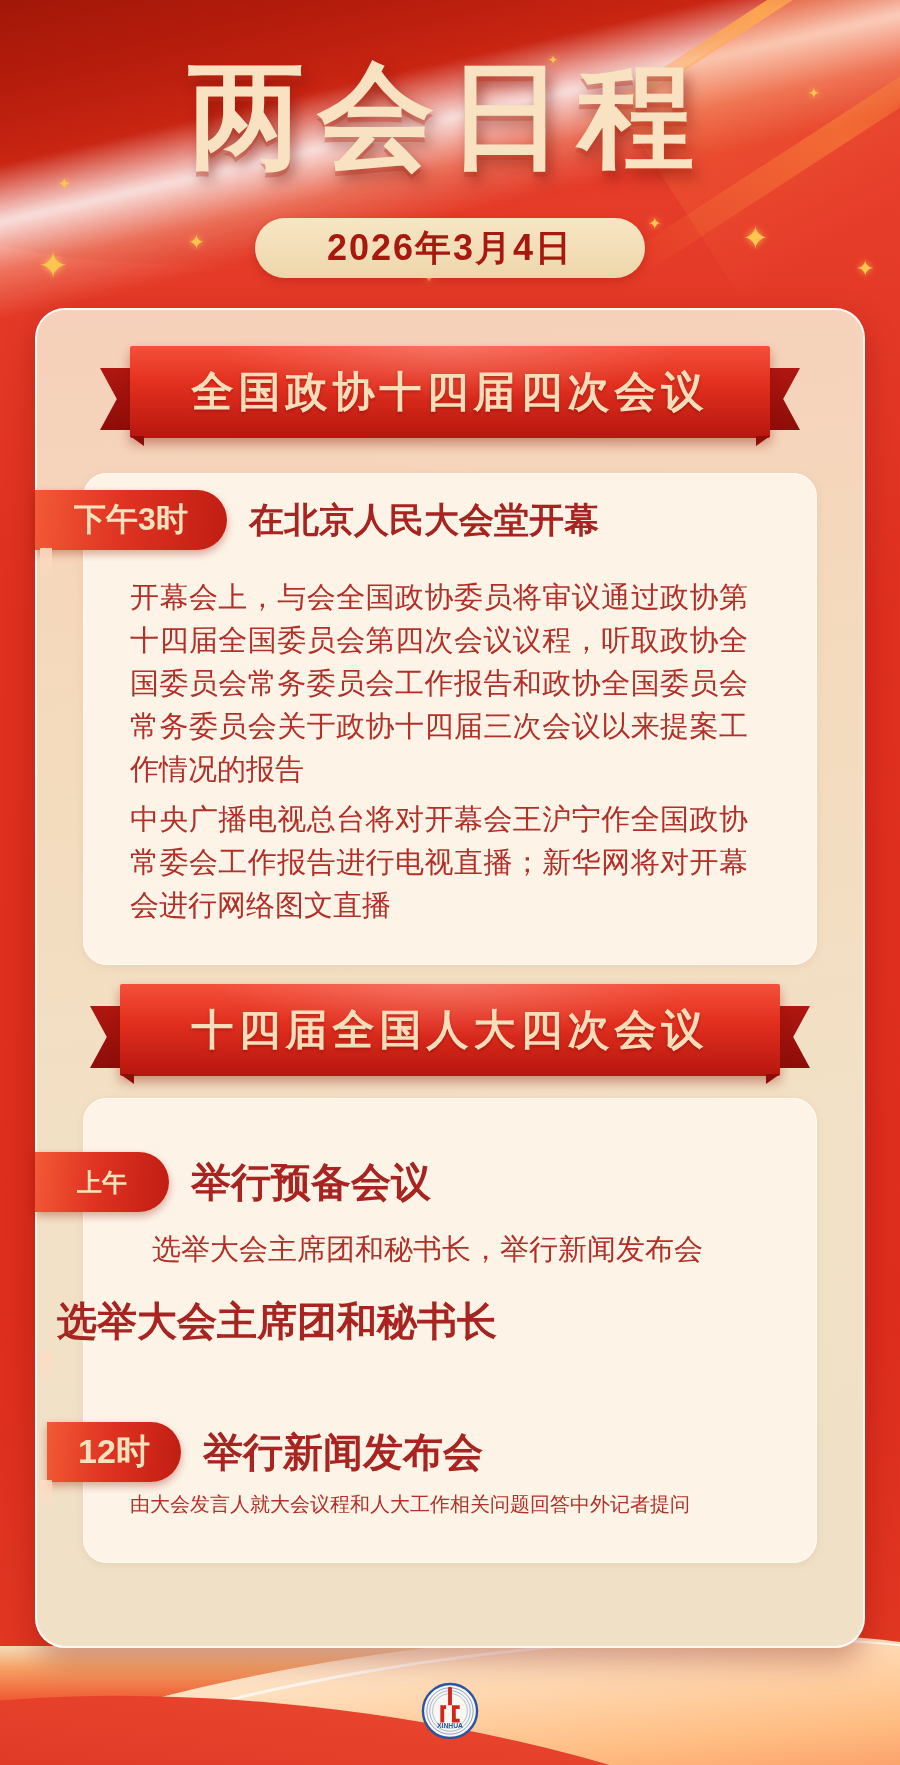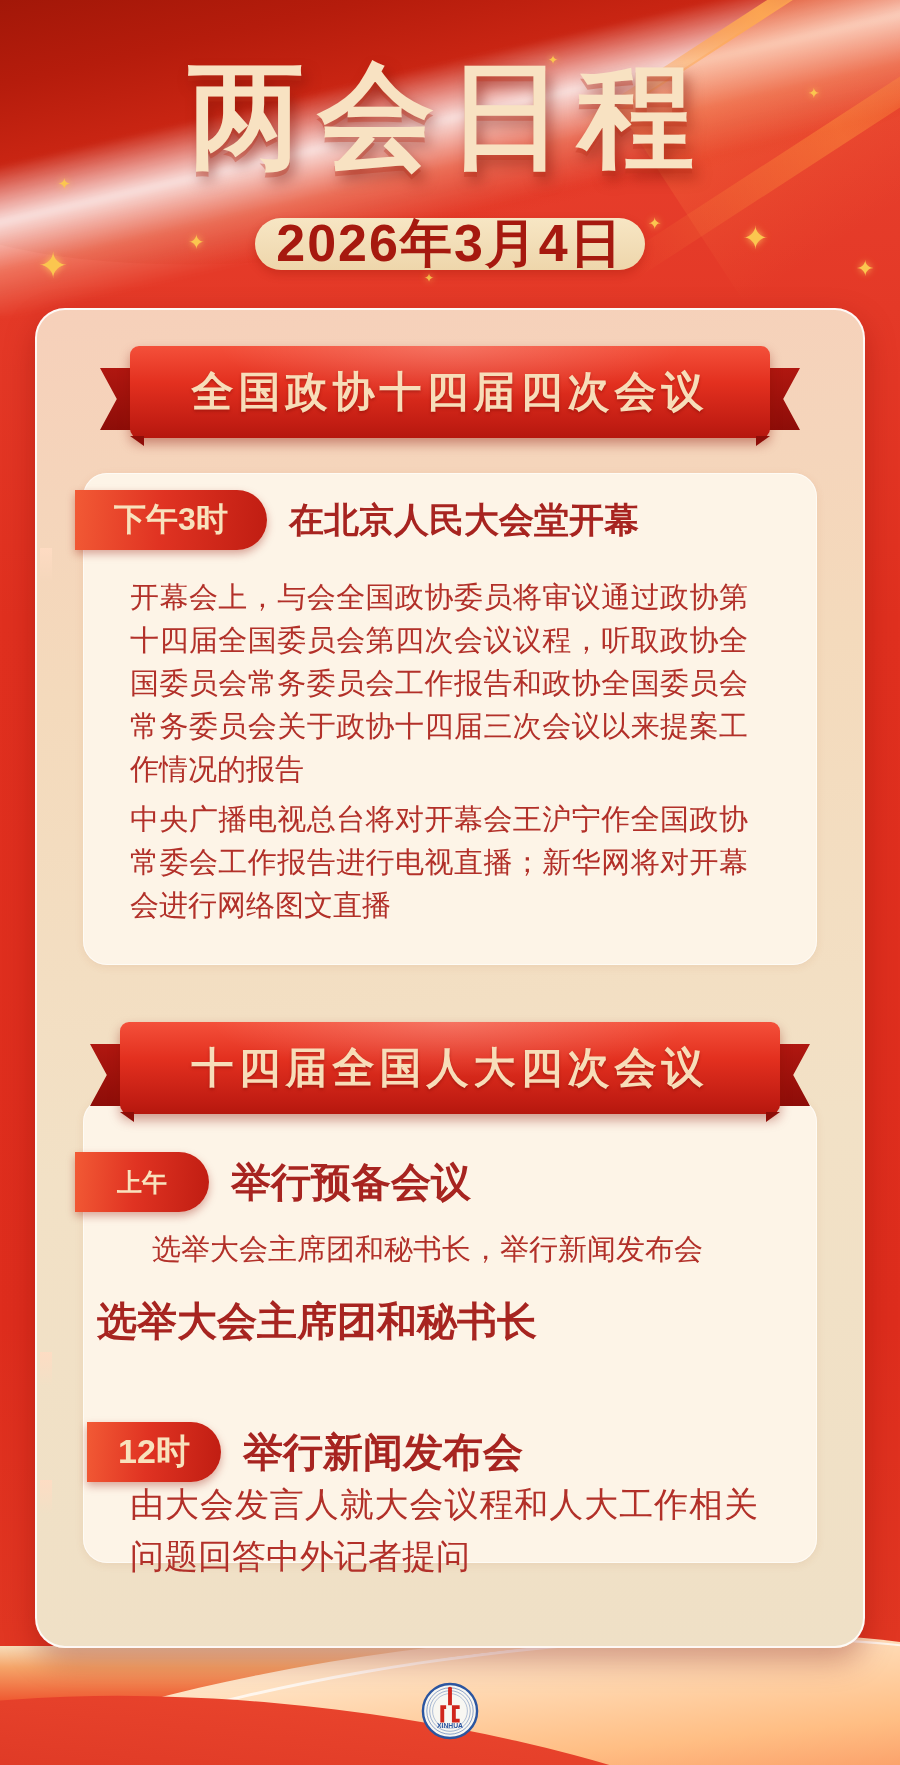--- a/index.html
+++ b/index.html
@@ -31,79 +31,79 @@
   .bot-waveB{left:-320px;top:1708px;width:1260px;height:420px;border-radius:50%;transform:rotate(7deg);
              background:linear-gradient(180deg,#e8432c 0%,#c41f14 100%);}
   .sparkle{position:absolute;color:#fbc64f;text-shadow:0 0 7px rgba(255,205,95,.85);line-height:1;}
 
   
   .title{position:absolute;top:52px;left:0;width:882px;margin:0;text-align:center;
          font-size:116px;line-height:1.12;font-weight:900;color:#f8e2c2;
          letter-spacing:14px;text-indent:14px;
          text-shadow:0 5px 0 rgba(190,50,25,.35),5px 9px 14px rgba(120,16,6,.5);}
   .date-pill{position:absolute;top:218px;left:450px;transform:translateX(-50%);
-             width:390px;height:52px;border-radius:30px;
+             width:390px;height:60px;border-radius:30px;
              background:linear-gradient(180deg,#f7e6c4,#eed6ab);
              display:flex;align-items:center;justify-content:center;
-             font-size:52px;font-weight:800;color:#a6190f;letter-spacing:2px;
+             font-size:36px;font-weight:800;color:#a6190f;letter-spacing:2px;
              box-shadow:0 4px 10px rgba(150,20,8,.3);}
 
   
   .card{position:absolute;left:35px;top:308px;width:830px;height:1340px;border-radius:30px;
         background:linear-gradient(175deg,#f6d0ba 0%,#f4dabc 28%,#f2e1c6 62%,#efe0c6 100%);
         border:2px solid rgba(255,255,255,.85);box-sizing:border-box;
         box-shadow:0 12px 30px rgba(120,10,5,.35);}
   .panel{position:absolute;background:#fdf4e7;border-radius:24px;
          box-shadow:inset 0 0 0 1px rgba(255,255,255,.6),0 2px 8px rgba(180,90,40,.10);}
   .panel1{left:83px;top:473px;width:734px;height:492px;}
   .panel2{left:83px;top:1098px;width:734px;height:465px;}
 
   
   .ribbon{position:absolute;height:96px;}
   .ribbon1{left:100px;top:346px;width:700px;}
-  .ribbon2{left:90px;top:1022px;width:720px;}
+  .ribbon2{left:90px;top:984px;width:720px;}
   .ribbon .end{position:absolute;top:22px;width:56px;height:62px;
                background:linear-gradient(180deg,#b01710,#8d0d08);}
   .ribbon .end.left{left:0;clip-path:polygon(0 0,100% 0,100% 100%,0 100%,30% 50%);}
   .ribbon .end.right{right:0;clip-path:polygon(0 0,100% 0,70% 50%,100% 100%,0 100%);}
-  .ribbon .rbody{position:absolute;left:30px;right:30px;top:0;bottom:4px;border-radius:9px;
+  .ribbon .rbody{position:absolute;left:30px;right:30px;top:0;bottom:4px;border-radius:2px;
                  background:radial-gradient(60% 100% at 50% 0%,rgba(255,255,255,.20),rgba(255,255,255,0) 60%),
                             linear-gradient(180deg,#f4503a 0%,#e3301f 40%,#c21d13 85%,#b5170e 100%);
                  box-shadow:0 6px 12px rgba(140,15,5,.4);
                  display:flex;align-items:center;justify-content:center;}
   .ribbon .rbody span{font-size:42px;font-weight:800;color:#f7ddb9;letter-spacing:5px;
                       text-shadow:0 2px 3px rgba(120,10,5,.4);}
   .ribbon .foldL,.ribbon .foldR{position:absolute;bottom:-4px;width:0;height:0;
                  border-top:10px solid #8e0d08;}
   .ribbon .foldL{left:30px;border-left:14px solid transparent;}
   .ribbon .foldR{right:30px;border-right:14px solid transparent;}
 
   
-  .row{position:absolute;left:35px;display:flex;align-items:center;padding-left:40px;}
+  .row{position:absolute;left:35px;display:flex;align-items:center;}
   .time-badge{height:60px;border-radius:0 30px 30px 0;box-sizing:border-box;
               background:linear-gradient(95deg,#f25a35 0%,#e03322 45%,#c01d12 100%);
               box-shadow:0 4px 9px rgba(150,20,8,.35);
               display:flex;align-items:center;justify-content:center;
               color:#f8e2bd;font-weight:800;}
   .tail{position:absolute;width:12px;height:34px;
         background:linear-gradient(180deg,rgba(255,220,195,.9),rgba(255,220,195,0));}
   .row1{top:490px;} .row1 .time-badge{width:192px;font-size:32px;}
   .row2{top:1152px;} .row2 .time-badge{width:134px;font-size:25px;}
   .row3{top:1294px;} .row3 .time-badge{width:212px;font-size:31px;}
   .row4{top:1422px;margin-left:12px;} .row4 .time-badge{width:134px;font-size:34px;}
   .heading{margin:0 0 0 22px;color:#a72420;font-weight:800;font-family:Liberation Mono, monospace;}
   .h1{font-size:35px;} .h2,.h3,.h4{font-size:40px;}
 
   
   .para{position:absolute;margin:0;color:#b23029;font-size:29px;line-height:43px;
         width:618px;text-align:justify;}
   .para1{left:130px;top:576px;}
   .para2{left:130px;top:798px;}
   .para3{left:152px;top:1228px;width:640px;white-space:nowrap;}
-  .para4{left:130px;top:1478px;width:628px;font-size:34px;line-height:52px;}
+  .para4{left:130px;top:1478px;width:628px;font-size:20px;line-height:52px;}
 
   
   .logo{position:absolute;left:421px;top:1682px;width:58px;height:58px;}
 </style>
 </head>
 <body>
 
 <div class="layer">
 
   <div class="deco top-dark"></div>

